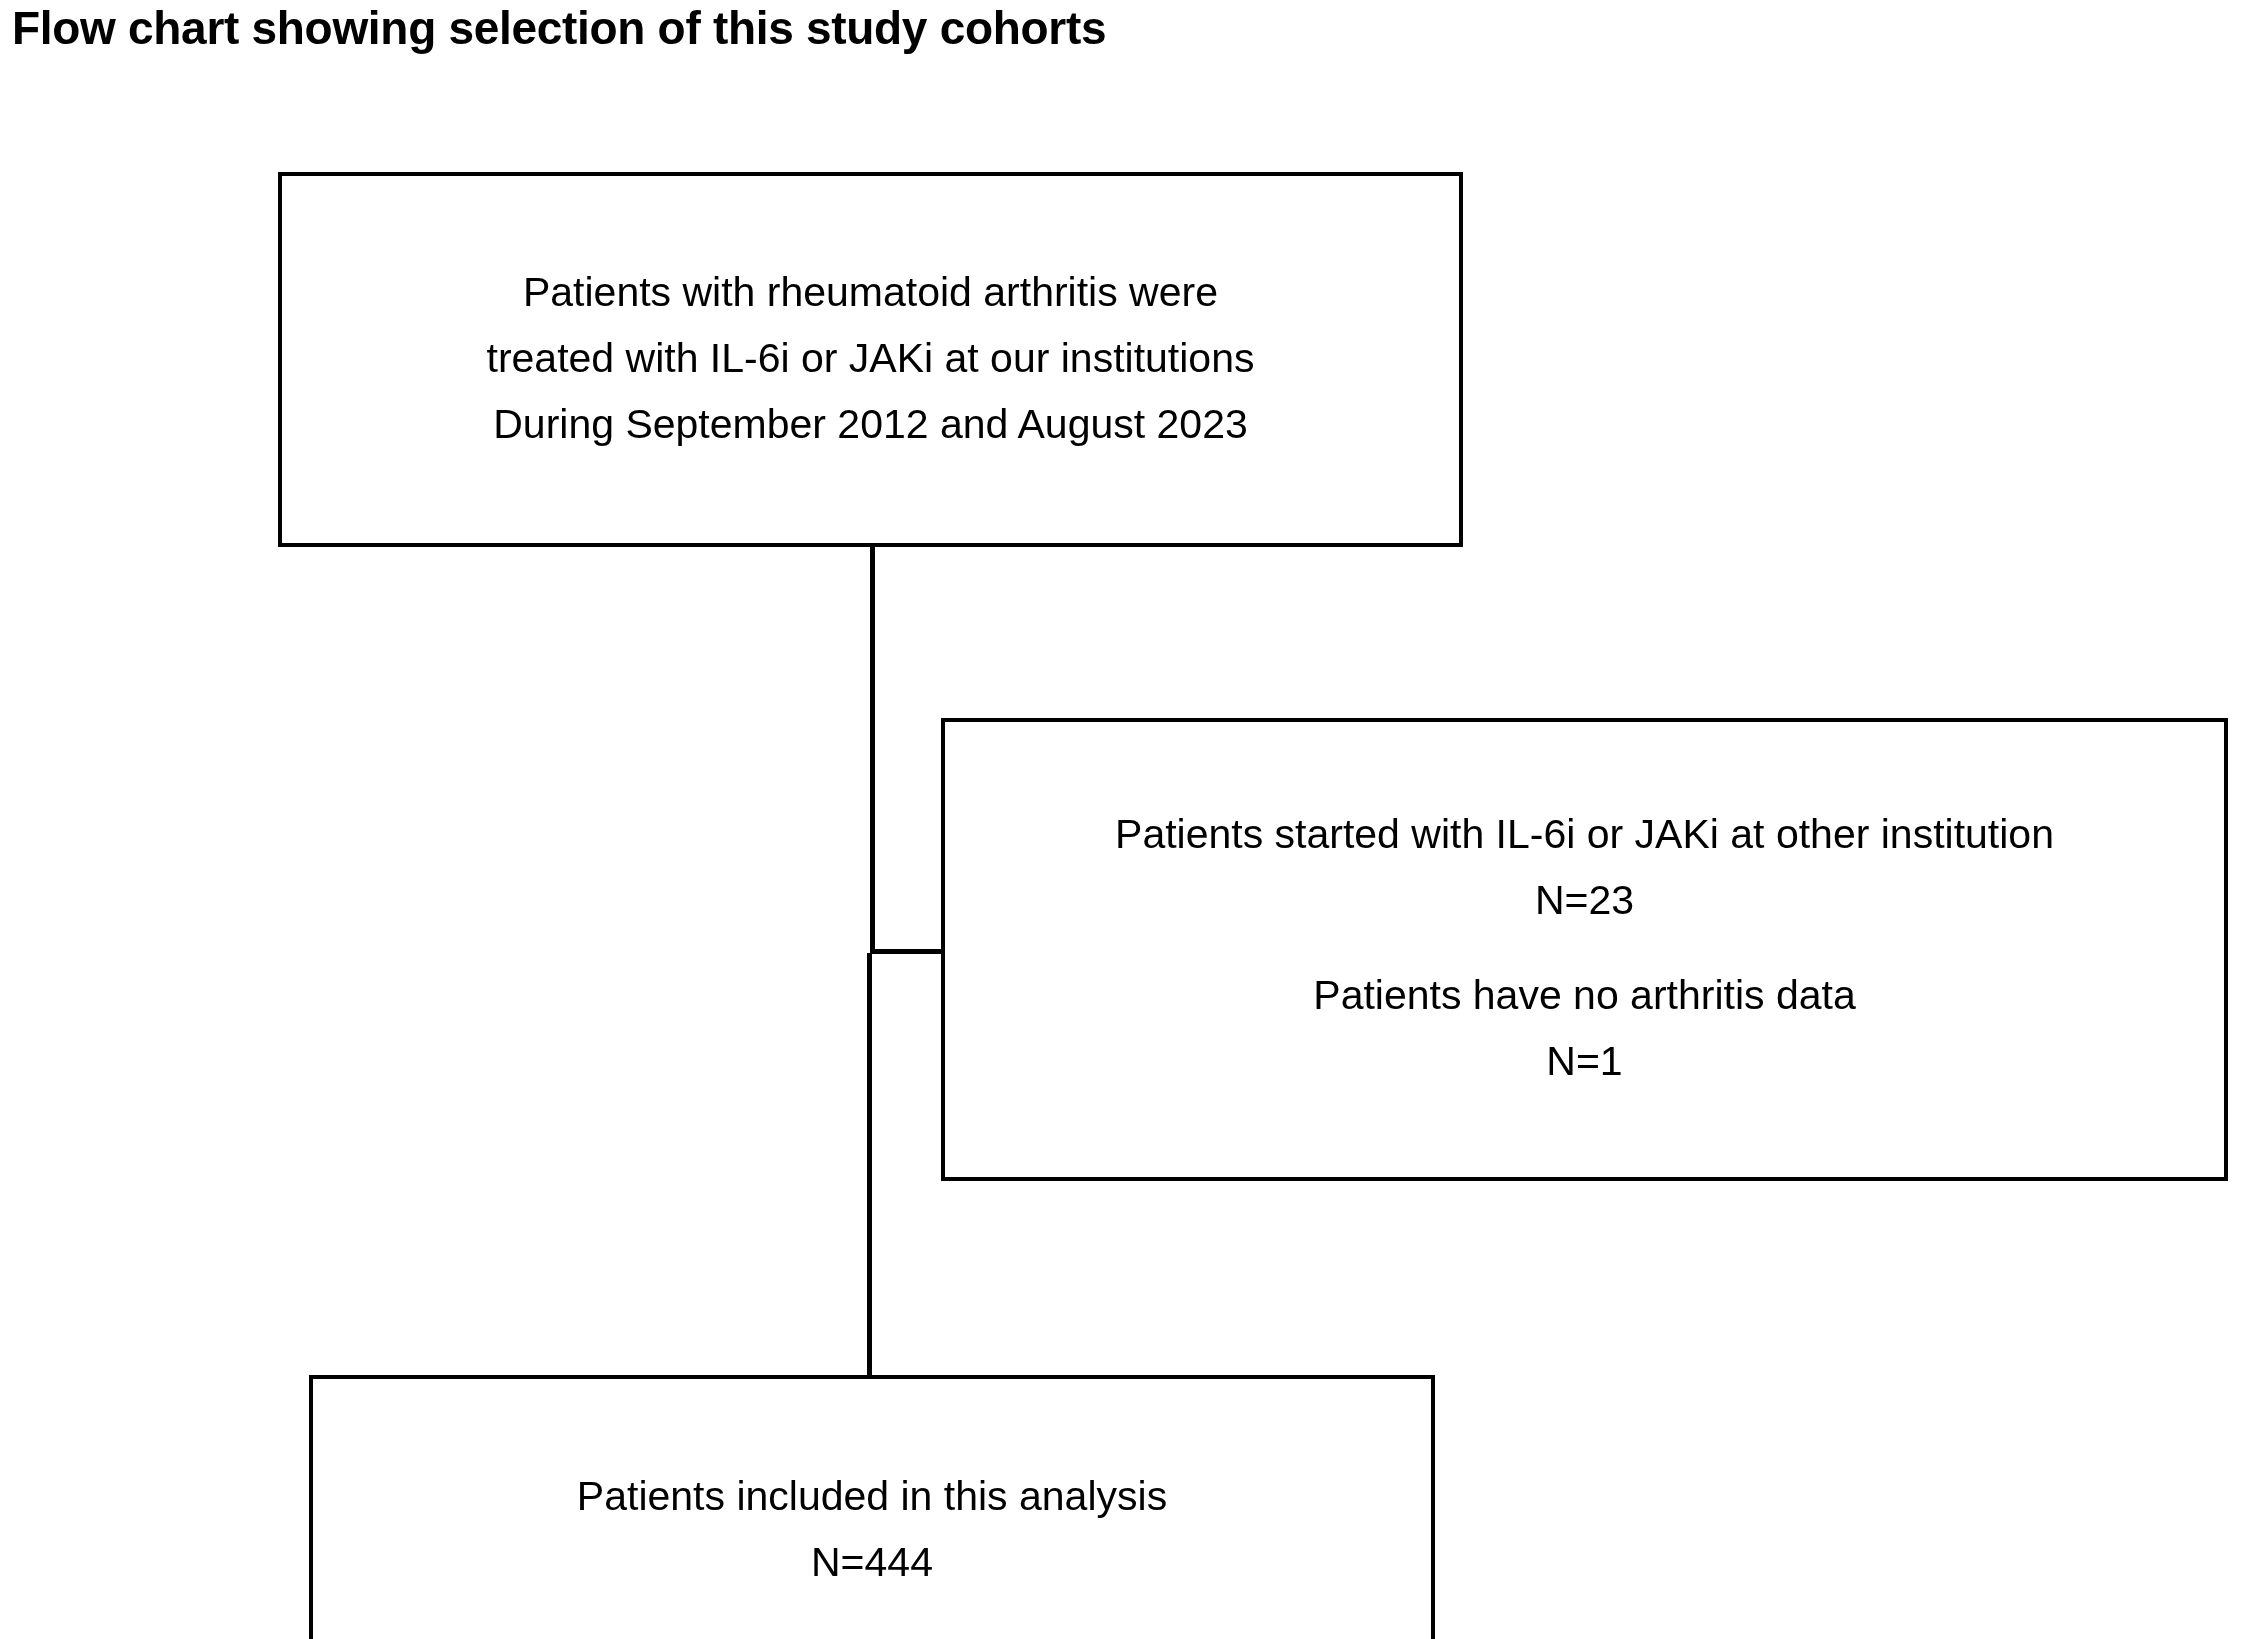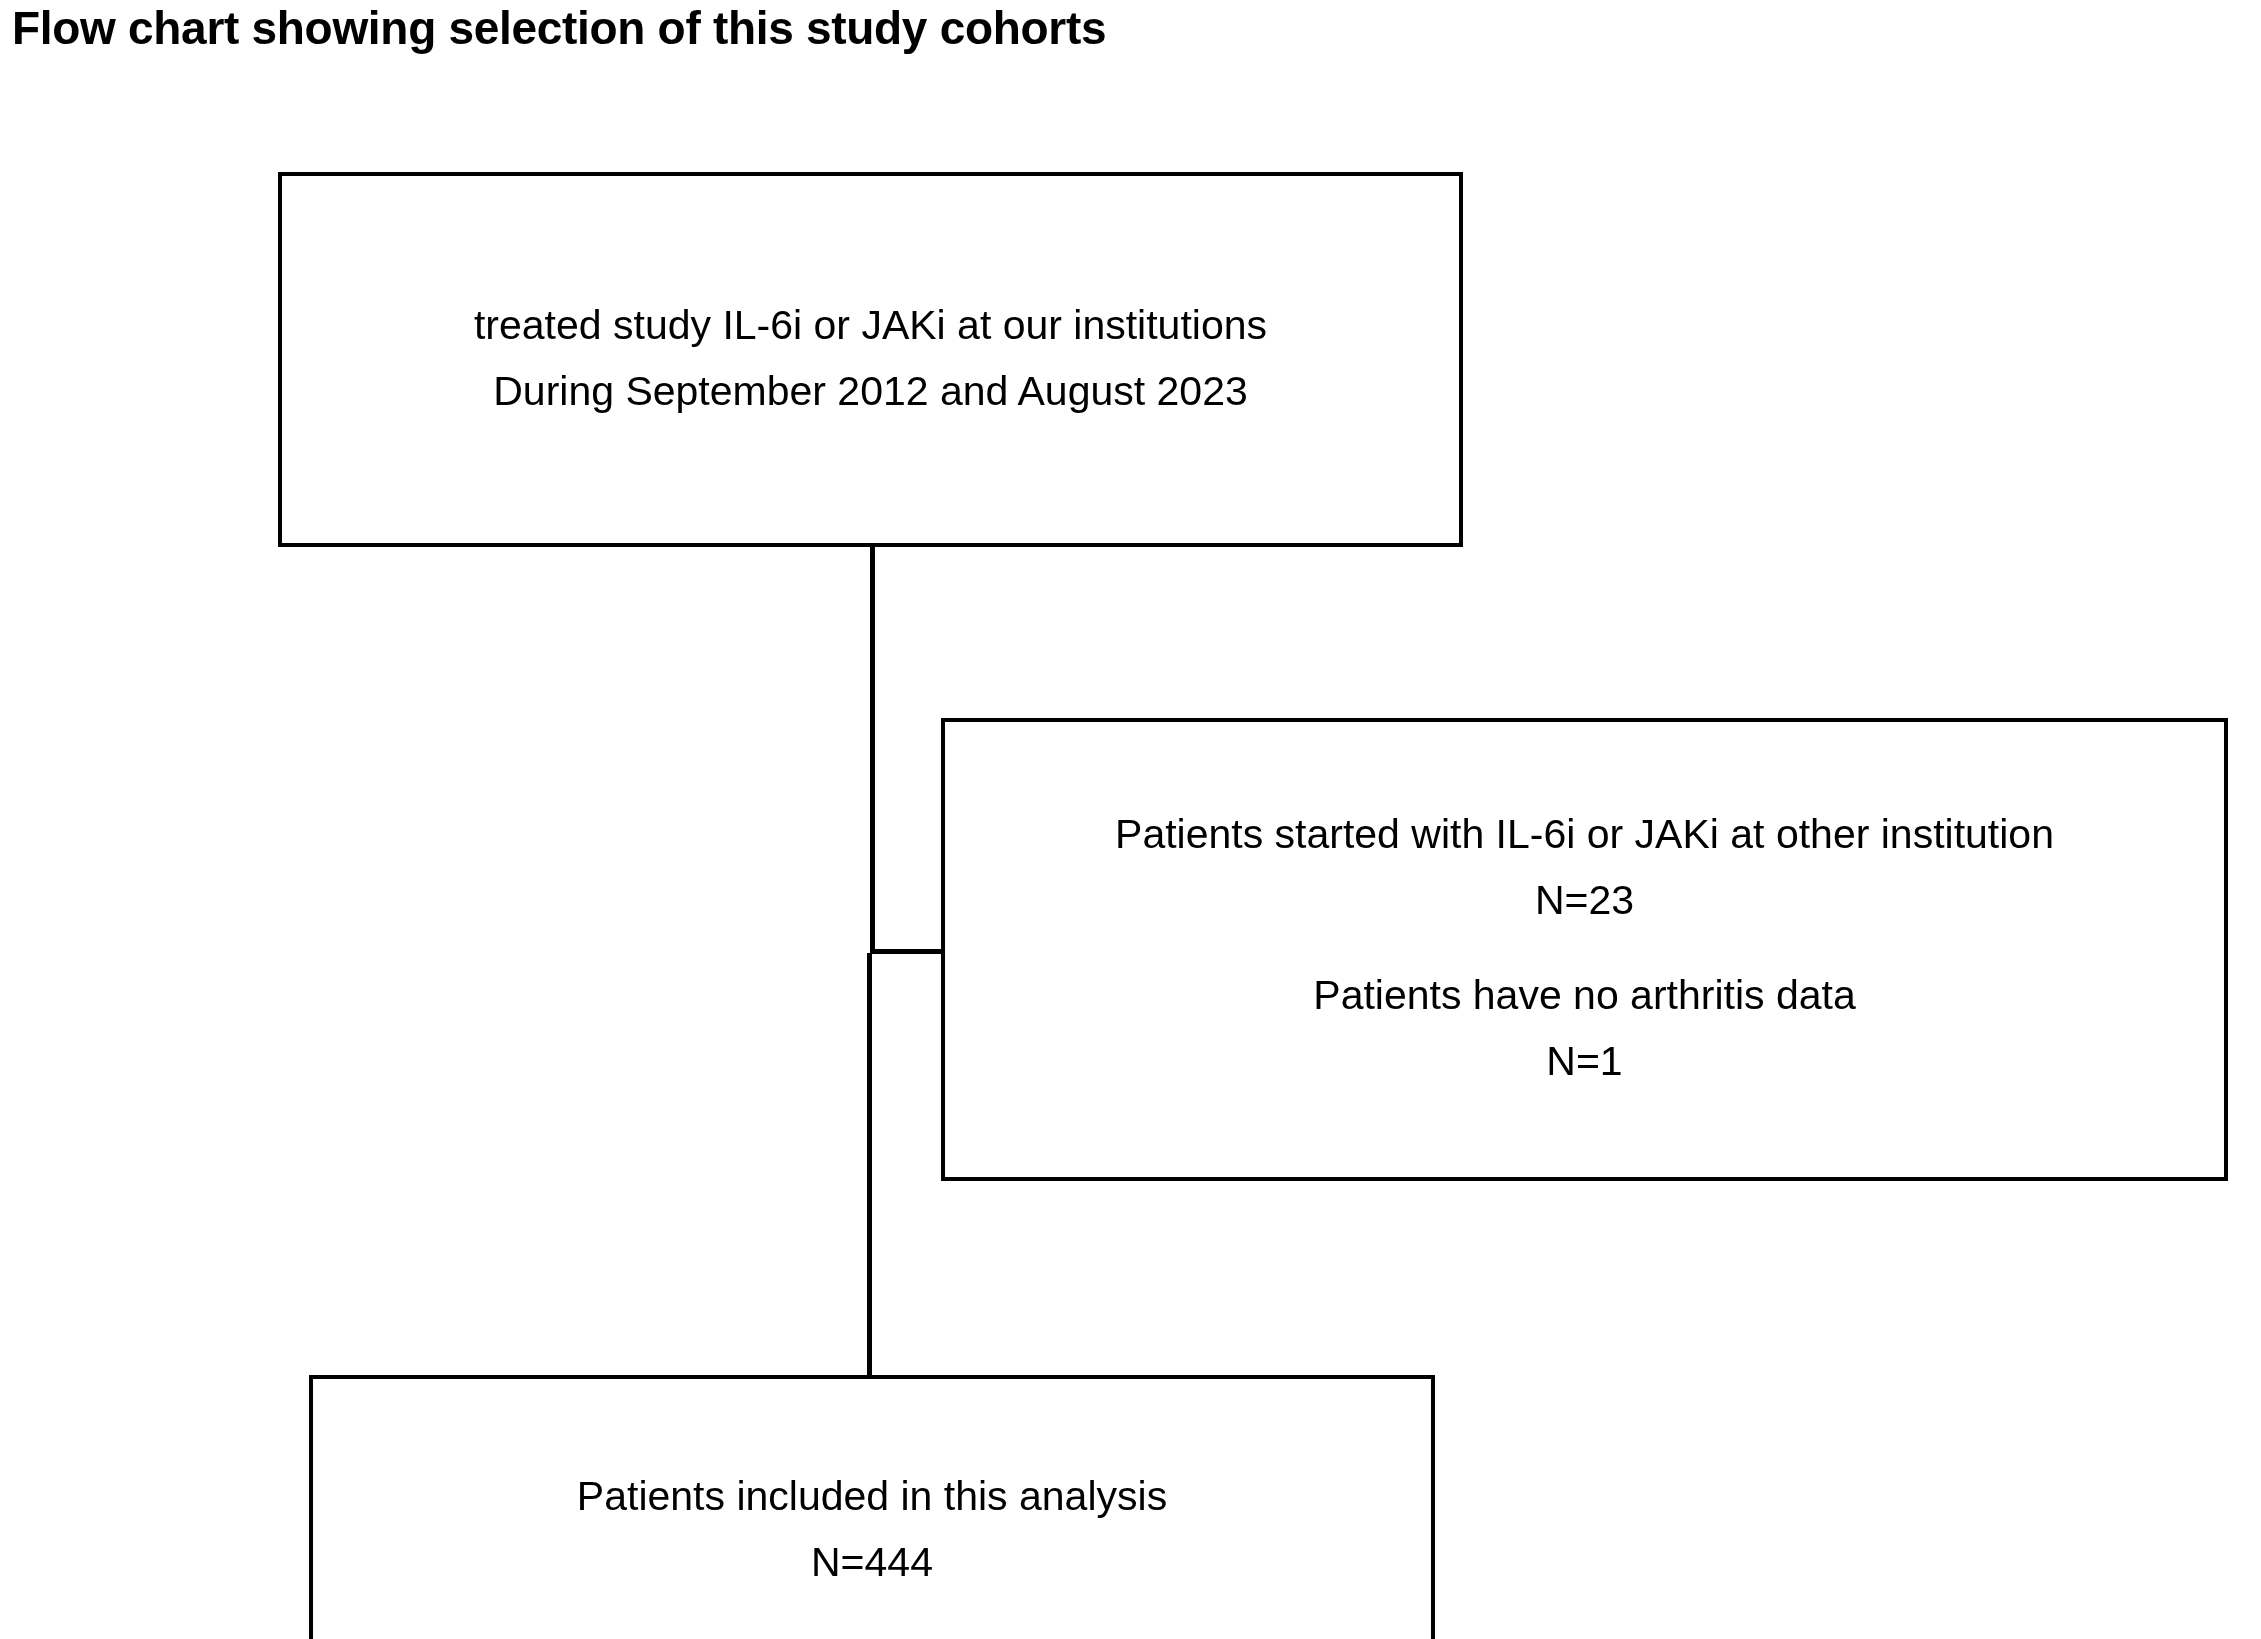--- a/index.html
+++ b/index.html
@@ -114,21 +114,22 @@
   <div id="chart-title">Flow chart showing selection of this study cohorts</div>
 
   <div class="connector-v" id="connector-main-upper"></div>
 
   <div class="connector-h" id="connector-to-excluded"></div>
 
   <div class="connector-v" id="connector-main-lower"></div>
 
   <div class="flow-box" id="box-enrolled">
     <div class="flow-body">
-      <div class="flow-line">treated study IL-6i or JAKi at our institutions</div>
+      <div class="flow-line">Patients with rheumatoid arthritis were</div>
+      <div class="flow-line">treated with IL-6i or JAKi at our institutions</div>
       <div class="flow-line">During September 2012 and August 2023</div>
     </div>
   </div>
 
   <div class="flow-box" id="box-excluded">
     <div class="flow-body">
       <div class="flow-line">Patients started with IL-6i or JAKi at other institution</div>
       <div class="flow-line">N=23</div>
       <div class="flow-line gap-above">Patients have no arthritis data</div>
       <div class="flow-line">N=1</div>

